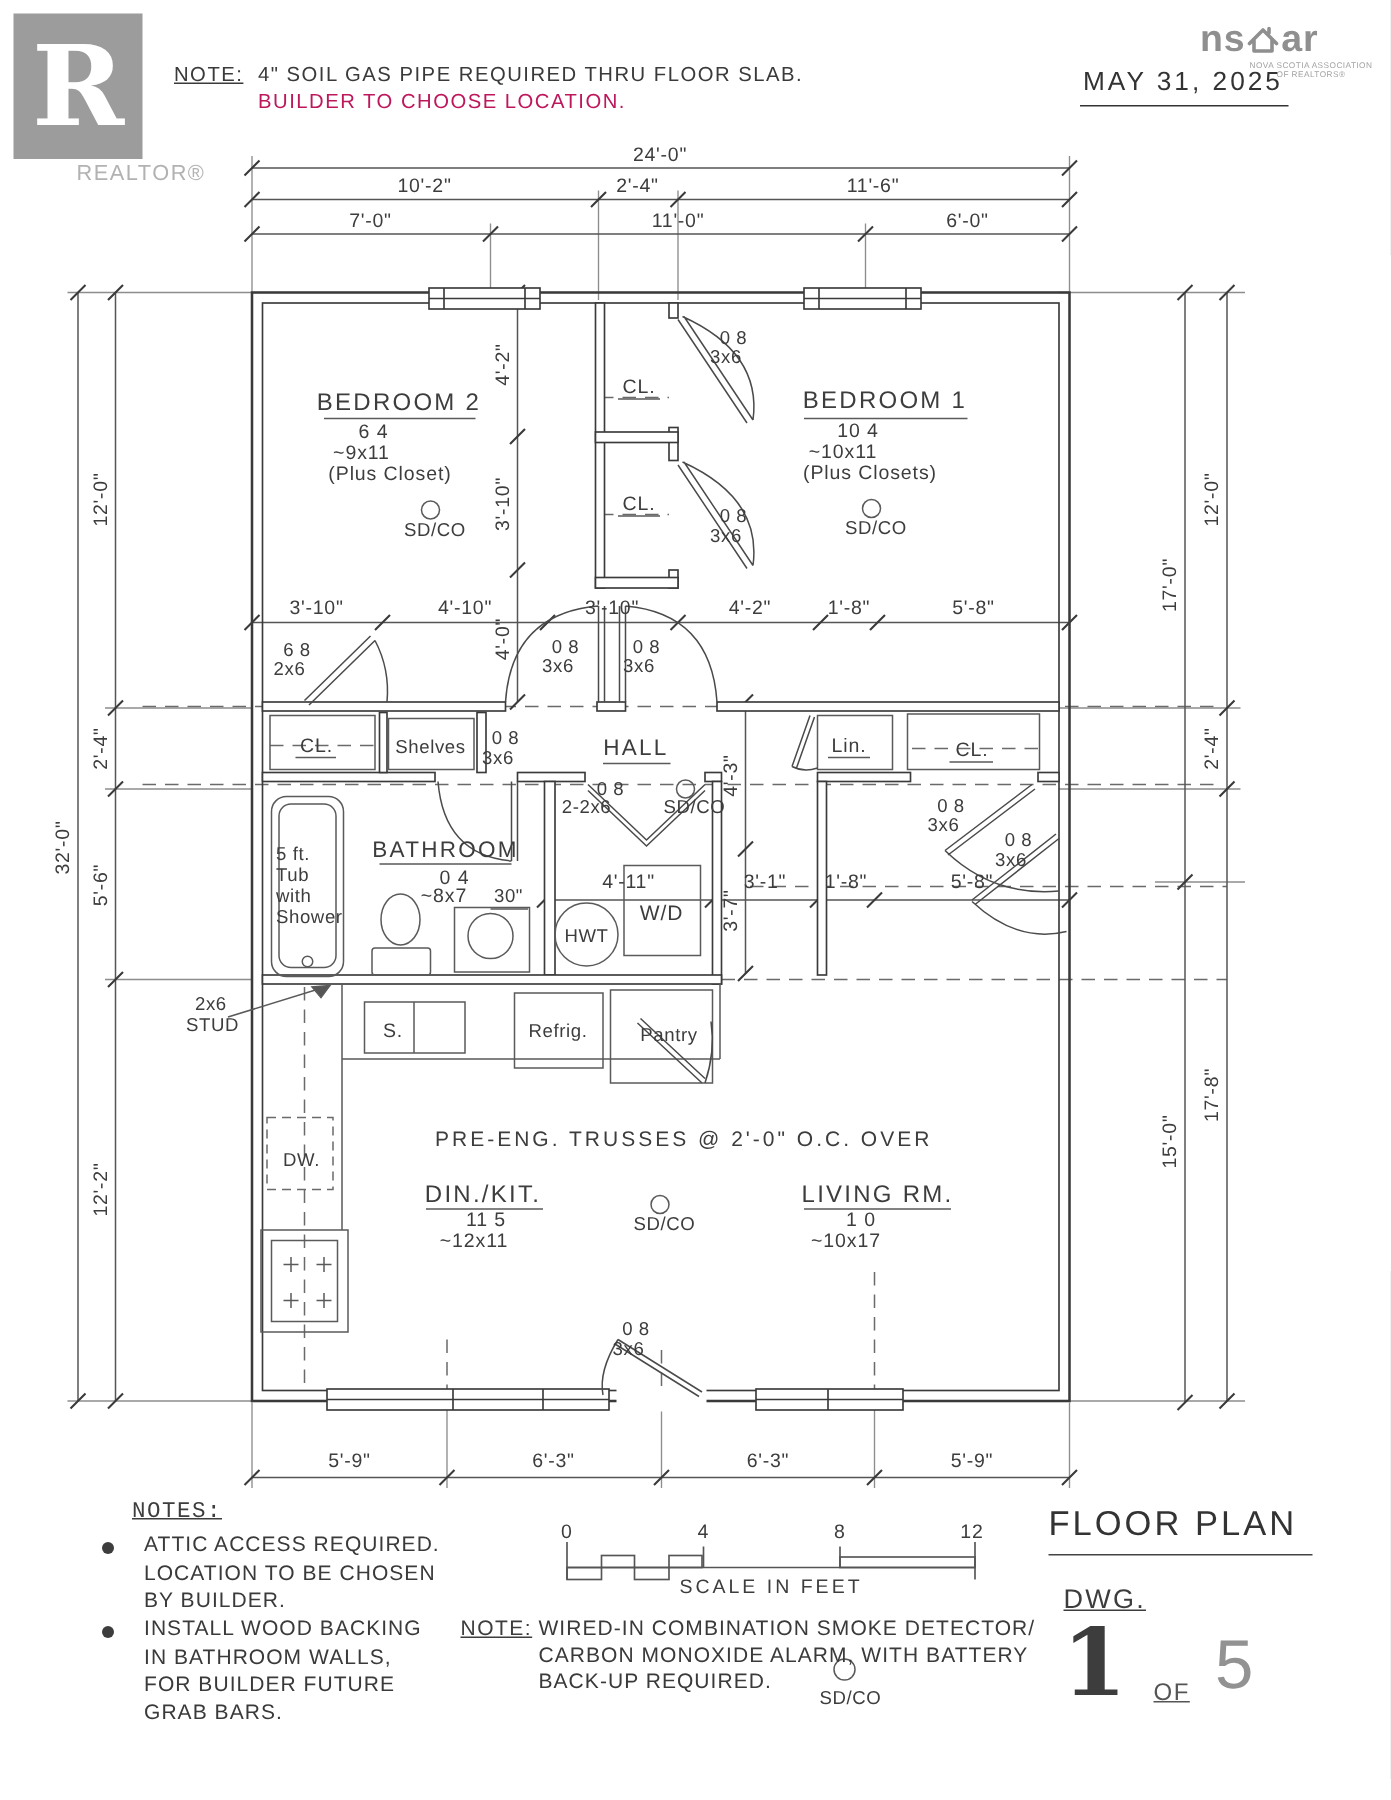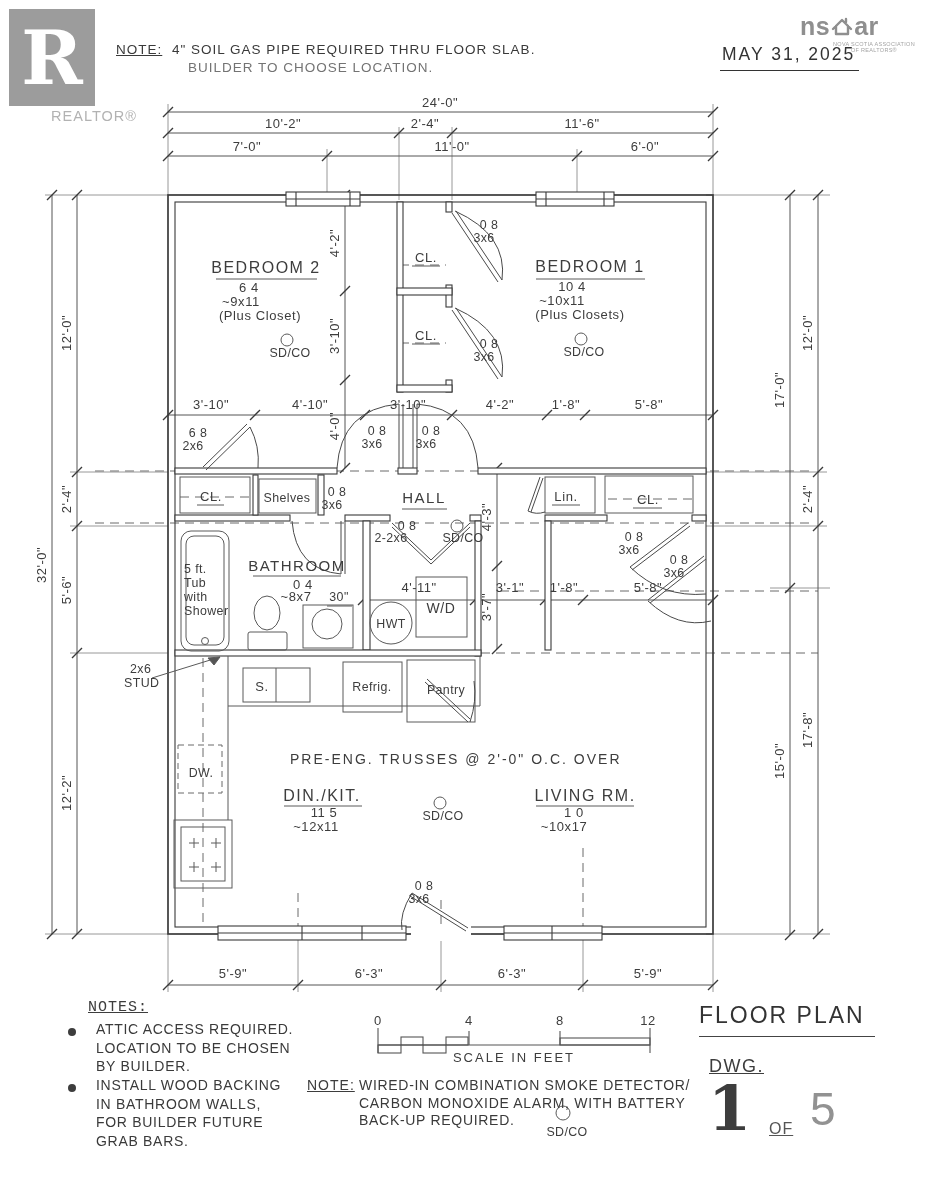--- a/index.html
+++ b/index.html
@@ -12,21 +12,21 @@
   .tr{font-size:16px;letter-spacing:1.5px;text-anchor:middle;}
   .tm{font-size:13px;letter-spacing:.6px;text-anchor:middle;}
   .ts{font-size:12.4px;letter-spacing:.4px;text-anchor:middle;}
   .st{text-anchor:start;}
   .logo-r{left:9px;top:9px;width:86px;height:97px;background:#9c9c9c;display:flex;
           align-items:center;justify-content:center;}
   .logo-r span{font-family:"DejaVu Serif",serif;font-weight:bold;font-size:74px;color:#fff;line-height:1;}
   .realtor-lbl{left:0;top:108px;width:106px;text-align:center;font-size:14.5px;color:#b2b2b2;letter-spacing:1px;margin-left:41px;}
   .hnote-lbl{left:116px;top:42px;font-size:13.5px;letter-spacing:1px;text-decoration:underline;color:#3a3a3a;}
   .hnote-l1{left:172px;top:42px;font-size:13.5px;letter-spacing:1px;color:#3a3a3a;}
-  .hnote-l2{left:172px;top:60px;font-size:13.5px;letter-spacing:1px;color:#737373;margin-left:16px;}
+  .hnote-l2{left:172px;top:60px;font-size:13.5px;letter-spacing:1px;color:#be185d;}
   .date{left:720px;top:44px;font-size:17.5px;letter-spacing:2px;color:#333;
         border-bottom:1.5px solid #333;padding:0 4px 5px 2px;}
   .nsar{left:800px;top:12px;display:flex;align-items:center;color:#8f8f8f;font-weight:bold;font-size:25px;letter-spacing:.5px;}
   .nsar-sub{left:824px;top:41px;width:100px;text-align:center;font-size:5.5px;color:#a3a3a3;line-height:6px;letter-spacing:.3px;}
   .notes-title{left:88px;top:999px;font-size:15px;letter-spacing:1px;text-decoration:underline;font-family:Liberation Mono, monospace;}
   .disc{width:8px;height:8px;border-radius:50%;background:#3d3d3d;}
   .d1{left:68px;top:1028px;} .d2{left:68px;top:1084px;}
   .nb{font-size:14px;letter-spacing:.7px;line-height:18.5px;color:#3a3a3a;}
   .nb1{left:96px;top:1020px;} .nb2{left:96px;top:1076px;}
   .snote-lbl{left:307px;top:1077px;font-size:14px;letter-spacing:1px;text-decoration:underline;}

